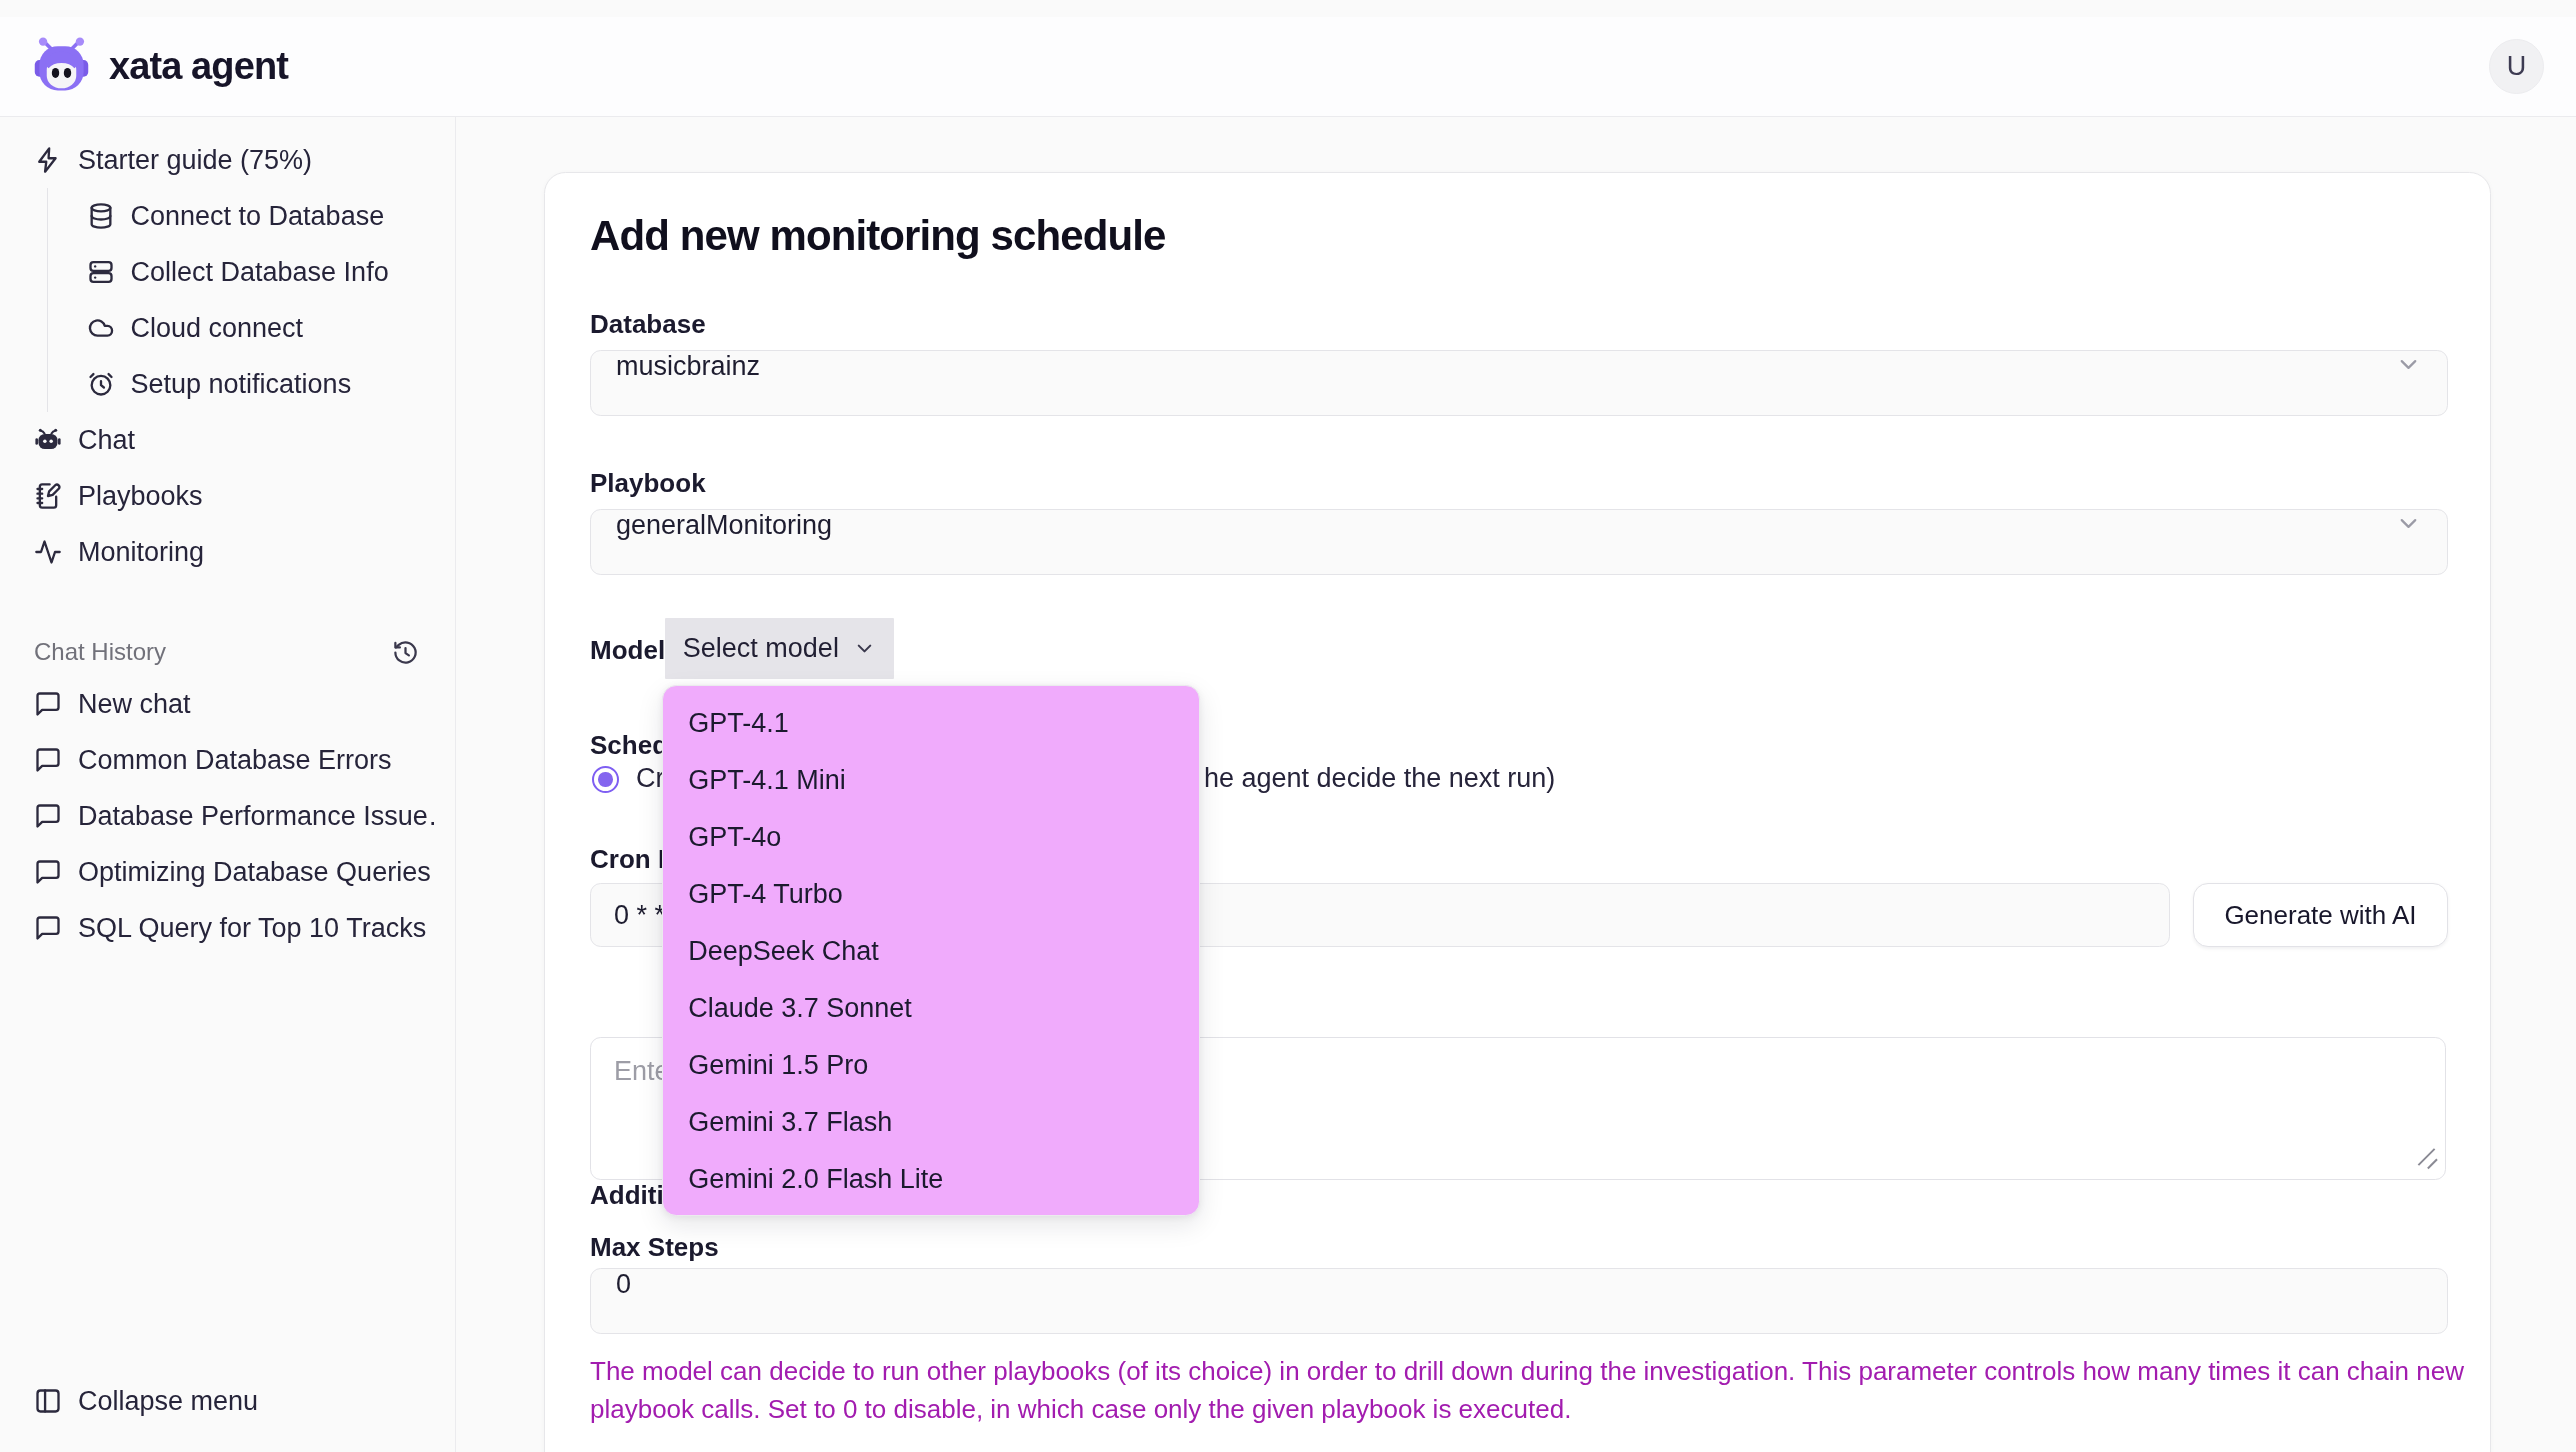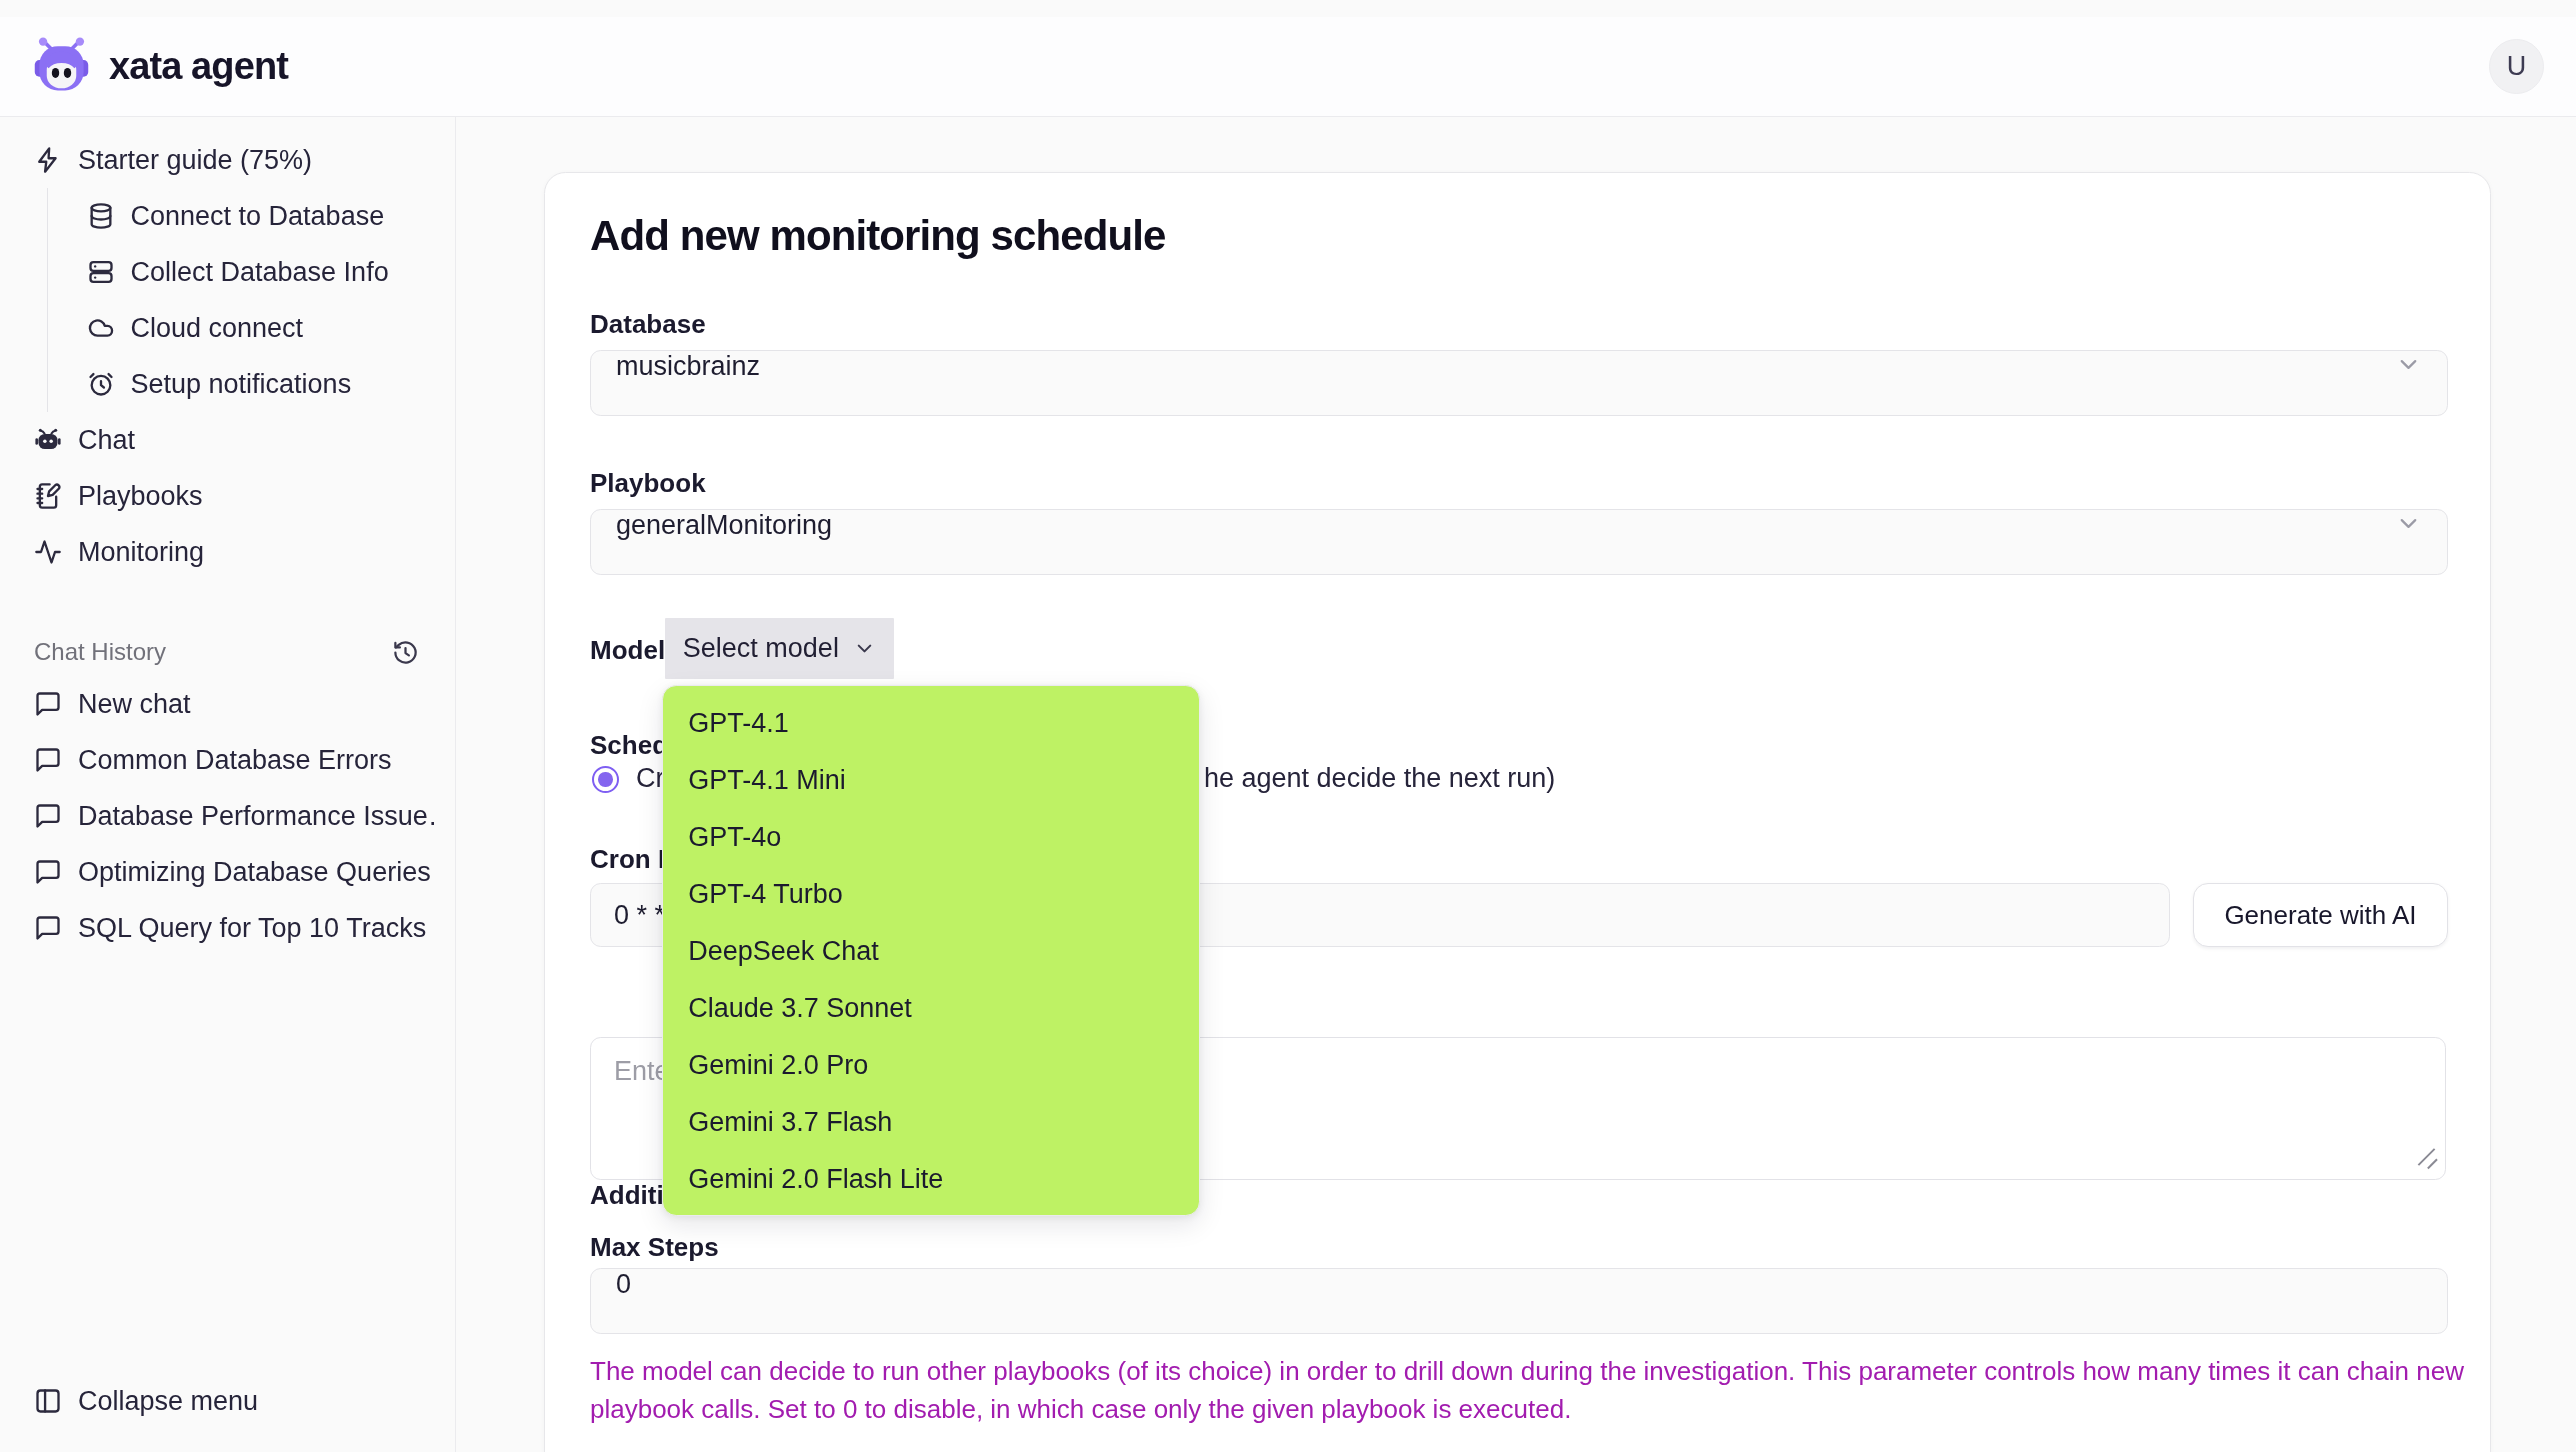--- a/index.html
+++ b/index.html
@@ -123,21 +123,21 @@
   .resize-handle span:nth-child(2) { width: 12.5px; margin-top: 5.4px; margin-left: 10.7px; }
 
   .desc {
     position: absolute; left: 45px; top: 1179px; width: 1878px;
     font-size: 26px; line-height: 38px; color: #a21caf;
   }
 
   
   .dropdown {
     position: absolute; left: 662px; top: 685px; width: 538px; height: 531px;
-    background: #bef264; border: 1.8px solid #ebebee; border-radius: 14.3px;
+    background: #f0abfc; border: 1.8px solid #ebebee; border-radius: 14.3px;
     box-shadow: 0 9px 27px rgba(20,20,40,0.10), 0 1.8px 7.2px rgba(20,20,40,0.06);
     z-index: 60; padding: 9px 7.2px; overflow: hidden; text-align: center;
   }
   .dropdown .opt {
     height: 57px; display: flex; align-items: center;
     padding: 0 18px; border-radius: 9px; font-size: 27px; color: #1b1a2e;
     cursor: pointer; white-space: nowrap;
   }
 
   svg { display: block; }
@@ -388,21 +388,21 @@
 
       <div class="opt">
         <span>DeepSeek Chat</span>
       </div>
 
       <div class="opt">
         <span>Claude 3.7 Sonnet</span>
       </div>
 
       <div class="opt">
-        <span>Gemini 2.0 Pro</span>
+        <span>Gemini 1.5 Pro</span>
       </div>
 
       <div class="opt">
         <span>Gemini 3.7 Flash</span>
       </div>
 
       <div class="opt">
         <span>Gemini 2.0 Flash Lite</span>
       </div>
     </div>

